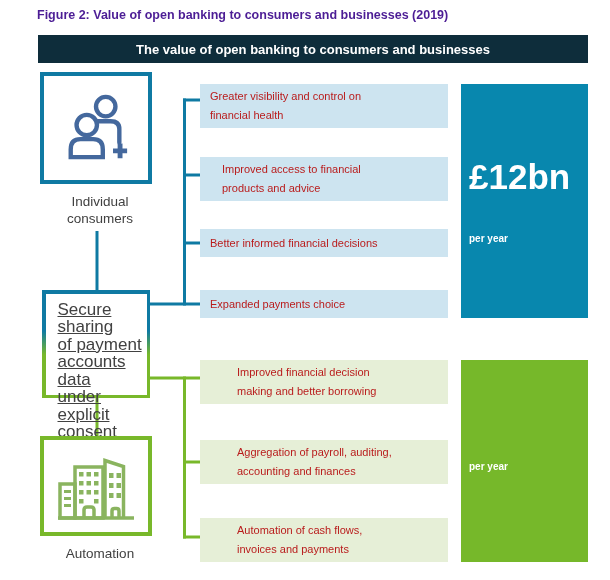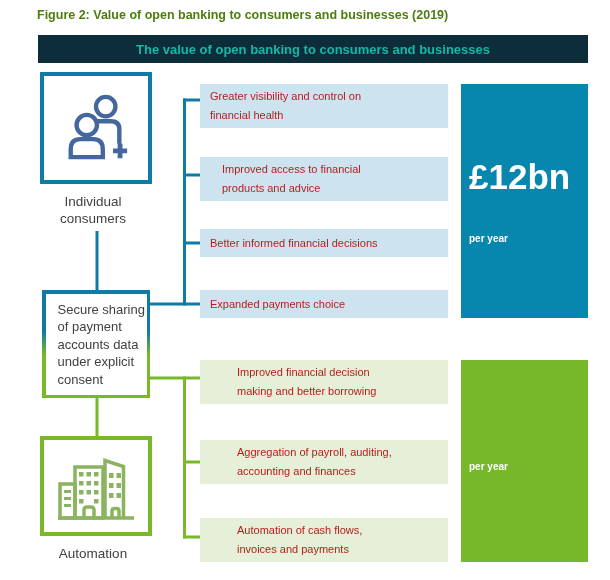--- a/index.html
+++ b/index.html
@@ -11,30 +11,30 @@
     background: #ffffff;
     font-family: "Liberation Sans", sans-serif;
     overflow: hidden;
   }
   .fig-title {
     position: absolute;
     left: 37px;
     top: 8px;
     font-size: 12.5px;
     font-weight: bold;
-    color: #4d7c0f;
+    color: #4c1d95;
   }
   .header-bar {
     position: absolute;
     left: 38px;
     top: 35px;
     width: 550px;
     height: 28px;
     background: #0e2d3b;
-    color: #14b8a6;
+    color: #ffffff;
     font-size: 13px;
     font-weight: bold;
     display: flex;
     align-items: center;
     justify-content: center;
   }
   .connector-svg {
     position: absolute;
     left: 0; top: 0;
     width: 610px; height: 580px;
@@ -53,44 +53,45 @@
     border: 4px solid #0f7aa3;
   }
   .businesses-box {
     left: 40px; top: 436px;
     width: 112px; height: 100px;
     border: 4px solid #78b82a;
   }
   .side-label {
     position: absolute;
     width: 112px;
-    left: 37px;
+    left: 44px;
     text-align: center;
     color: #414141;
     font-size: 13.5px;
     line-height: 17px;
     white-space: pre-line;
   }
   .consumers-label { top: 193px; }
   .businesses-label { top: 545px; }
   .secure-outer {
     position: absolute;
     left: 42px; top: 290px;
     width: 108px; height: 108px;
     padding: 3.5px;
     background: linear-gradient(180deg, #0f7aa3 0%, #0f7aa3 38%, #78b82a 60%, #78b82a 100%);
   }
   .secure-inner {
     width: 100%; height: 100%;
     background: #ffffff;
     color: #414141;
-    font-size: 13px;
+    font-size: 17px;
     line-height: 17.5px;
     white-space: pre-line;
     padding: 7px 0 0 12px;
+    text-decoration: underline;
   }
   .benefit {
     position: absolute;
     left: 200px;
     width: 248px;
     padding-left: 10px;
     display: flex;
     align-items: center;
     color: #b91c1c;
     font-size: 11px;

